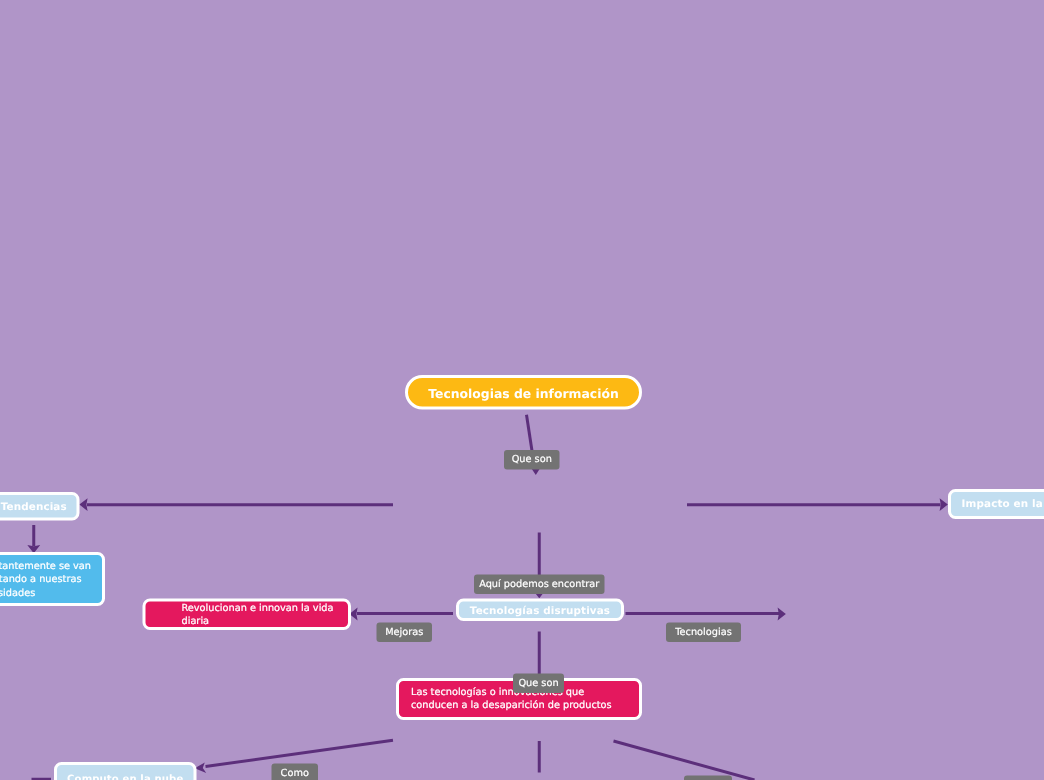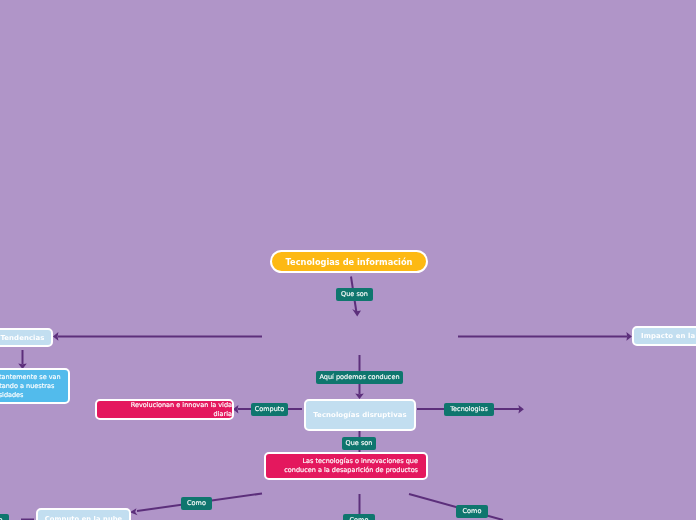--- a/index.html
+++ b/index.html
@@ -2,29 +2,29 @@
 <html><head>
 <meta charset="utf-8">
 <title>Mapa mental - Tecnologias de información</title>
 <style>
   html,body{margin:0;padding:0;}
   body{width:696px;height:520px;overflow:hidden;background:#b095c8;
        font-family:"DejaVu Sans",sans-serif;}
   #canvas{position:relative;width:696px;height:520px;overflow:hidden;background:#b095c8;}
   svg.links{position:absolute;left:0;top:0;width:696px;height:520px;}
   .node{position:absolute;box-sizing:border-box;display:flex;align-items:center;
-        justify-content:center;text-align:right;color:#fff;border:2px solid #ffffff;
+        justify-content:center;text-align:left;color:#fff;border:2px solid #ffffff;
         border-radius:5px;line-height:9px;}
   .n-root{background:#fdb913;border-radius:12px;font-weight:bold;font-size:8.25px;line-height:10px;}
   .n-pink{background:#e4185e;font-size:6.5px;padding-left:24px;-webkit-text-stroke:0.16px #fff;}
   .n-blue{background:#c2def0;font-weight:bold;font-size:6.9px;letter-spacing:.1px;line-height:10px;}
   .n-blue2{background:#52bbec;font-size:6.5px;-webkit-text-stroke:0.16px #fff;}
-  .lbl{position:absolute;box-sizing:border-box;background:#0f766e;color:#fff;font-size:6.5px;
+  .lbl{position:absolute;box-sizing:border-box;background:#737373;color:#fff;font-size:6.5px;
        border-radius:2px;white-space:nowrap;display:flex;align-items:center;justify-content:center;
-       line-height:9px;-webkit-text-stroke:0.14px #fff;}
+       line-height:9px;margin-top:12px;-webkit-text-stroke:0.14px #fff;}
 </style>
 </head>
 <body>
 
 <div id="canvas">
 
   <svg class="links" viewBox="0 0 696 520">
     <g stroke="#5c2f7b" stroke-width="2" fill="none">
       <path d="M351,276.5 L356.4,312"></path>
       <path d="M262,336.5 L58,336.5"></path>
@@ -56,32 +56,32 @@
 
 
   <div class="node n-blue" style="left:-8px;top:328px;width:61px;height:19px;">Tendencias</div>
 
   <div class="node n-blue2" style="left:-26px;top:368px;width:96px;height:36px;padding:0 7px;text-align:left;justify-content:flex-start;">Constantemente se van adaptando a nuestras necesidades</div>
 
   <div class="node n-blue" style="left:632px;top:326px;width:110px;height:20px;">Impacto en la sociedad</div>
 
   <div class="node n-pink" style="left:95px;top:399px;width:139px;height:21px;">Revolucionan e innovan la vida diaria</div>
 
-  <div class="node n-blue" style="left:304px;top:399px;width:112px;height:32px;">Tecnologías disruptivas</div>
+  <div class="node n-blue" style="left:304px;top:399px;width:112px;height:15px;">Tecnologías disruptivas</div>
 
 
   <div class="node n-pink" style="left:264px;top:452px;width:164px;height:28px;padding:0 8px;">Las  tecnologías o innovaciones que conducen a la desaparición de productos</div>
 
   <div class="node n-blue" style="left:36px;top:508px;width:95px;height:22px;font-size:6.7px;">Computo en la nube</div>
 
   <div class="lbl" style="left:336px;top:288px;width:37px;height:13px;">Que son</div>
 
-  <div class="lbl" style="left:316px;top:371px;width:87px;height:13px;">Aquí podemos conducen</div>
+  <div class="lbl" style="left:316px;top:371px;width:87px;height:13px;">Aquí podemos encontrar</div>
 
-  <div class="lbl" style="left:251px;top:403px;width:37px;height:13px;">Computo</div>
+  <div class="lbl" style="left:251px;top:403px;width:37px;height:13px;">Mejoras</div>
 
   <div class="lbl" style="left:444px;top:403px;width:50px;height:13px;">Tecnologias</div>
 
   <div class="lbl" style="left:342px;top:437px;width:34px;height:13px;">Que son</div>
 
   <div class="lbl" style="left:181px;top:497px;width:31px;height:13px;">Como</div>
 
   <div class="lbl" style="left:343px;top:514px;width:32px;height:13px;">Como</div>
 
   <div class="lbl" style="left:456px;top:505px;width:32px;height:13px;">Como</div>

